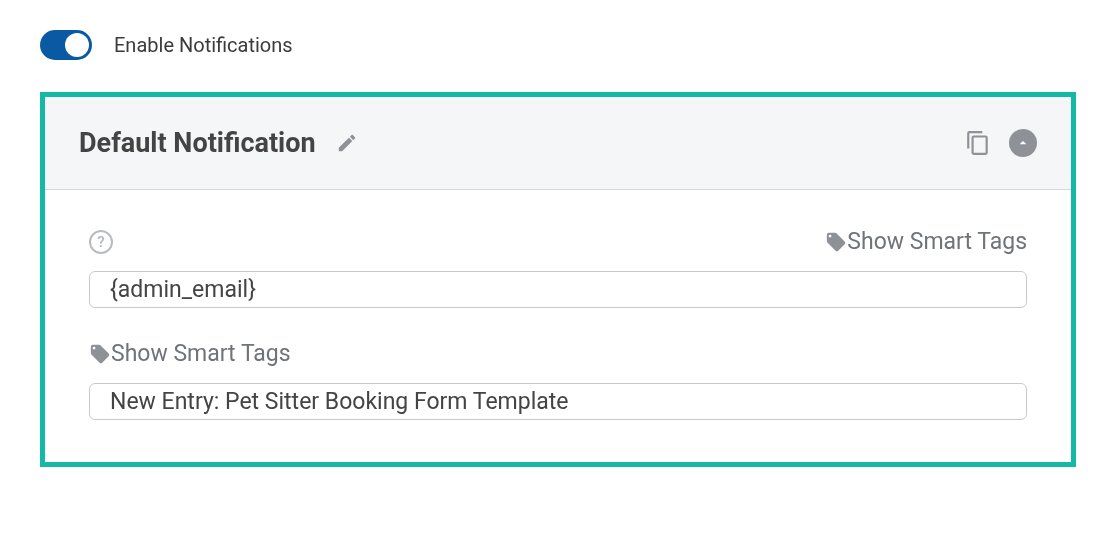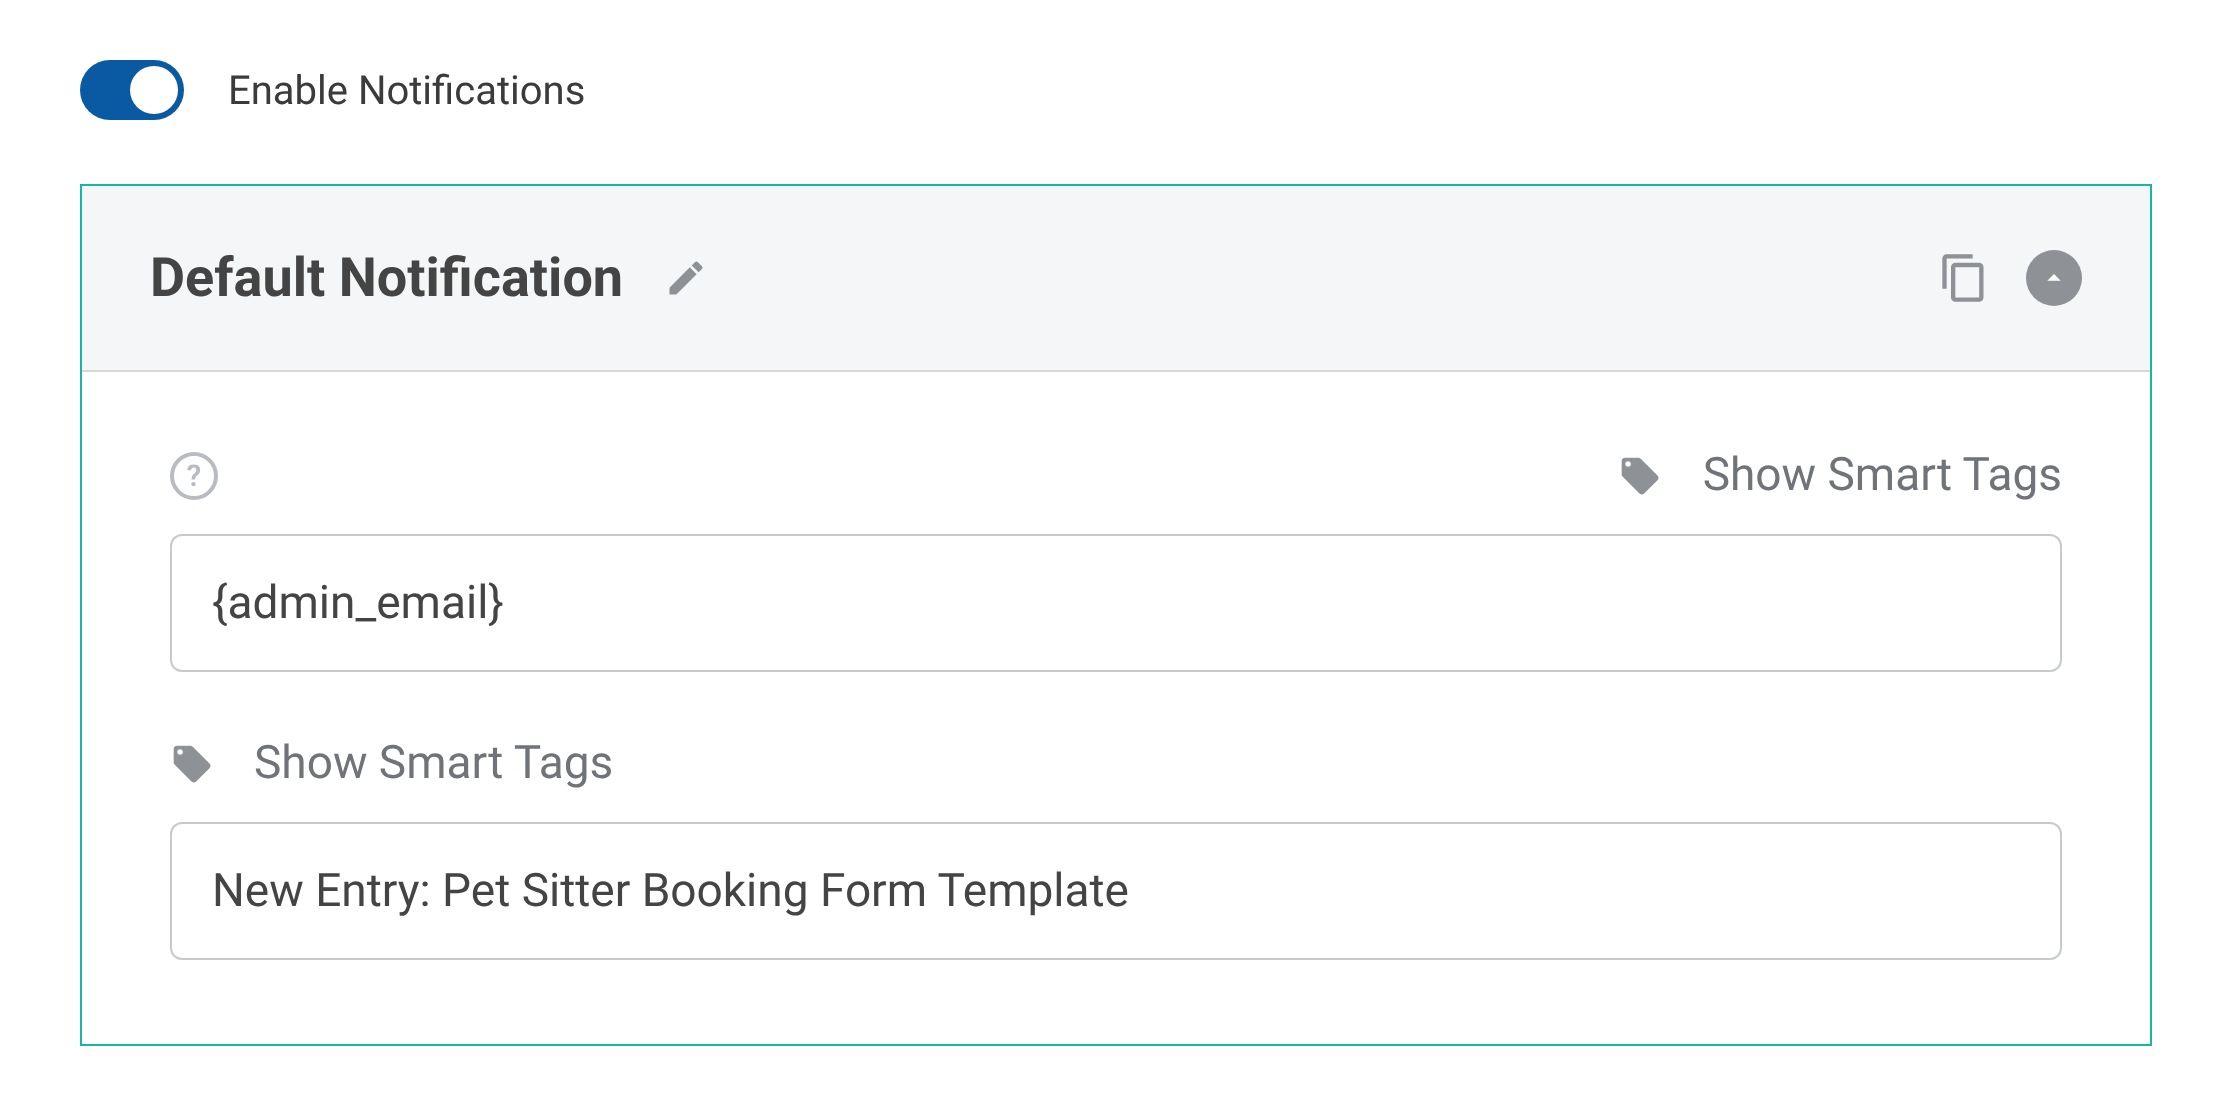--- a/index.html
+++ b/index.html
@@ -30,21 +30,21 @@
       width: 24px;
       height: 24px;
       background: #fff;
       border-radius: 50%;
     }
     .enable-label {
       font-size: 20px;
       color: #3b3b3b;
     }
     .panel {
-      border: 1px solid #14b8a6;
+      border: 5px solid #14b8a6;
     }
     .panel-header {
       background: #f5f6f7;
       border-bottom: 1px solid #d5d7d9;
       padding: 30px 34px;
       display: flex;
       align-items: center;
       justify-content: space-between;
     }
     .panel-title-wrap {
@@ -98,32 +98,32 @@
       border: 2px solid #b8bcc0;
       border-radius: 50%;
       color: #b8bcc0;
       font-size: 15px;
       font-weight: 600;
       cursor: pointer;
     }
     .smart-tags {
       display: flex;
       align-items: center;
-      gap: 20px;
+      gap: 0;
       cursor: pointer;
     }
     .icon-tag svg { width: 22px; height: 22px; fill: #8e9297; }
     .smart-tags-label {
       font-size: 23px;
       color: #707478;
     }
     .text-input {
       width: 100%;
       font-size: 23px;
-      padding: 20px 20px;
+      padding: 4px 20px;
       border: 1px solid #c7cacd;
       border-radius: 6px;
       color: #444;
       font-family: inherit;
       outline: none;
     }
   </style>
 </head>
 <body>
 

